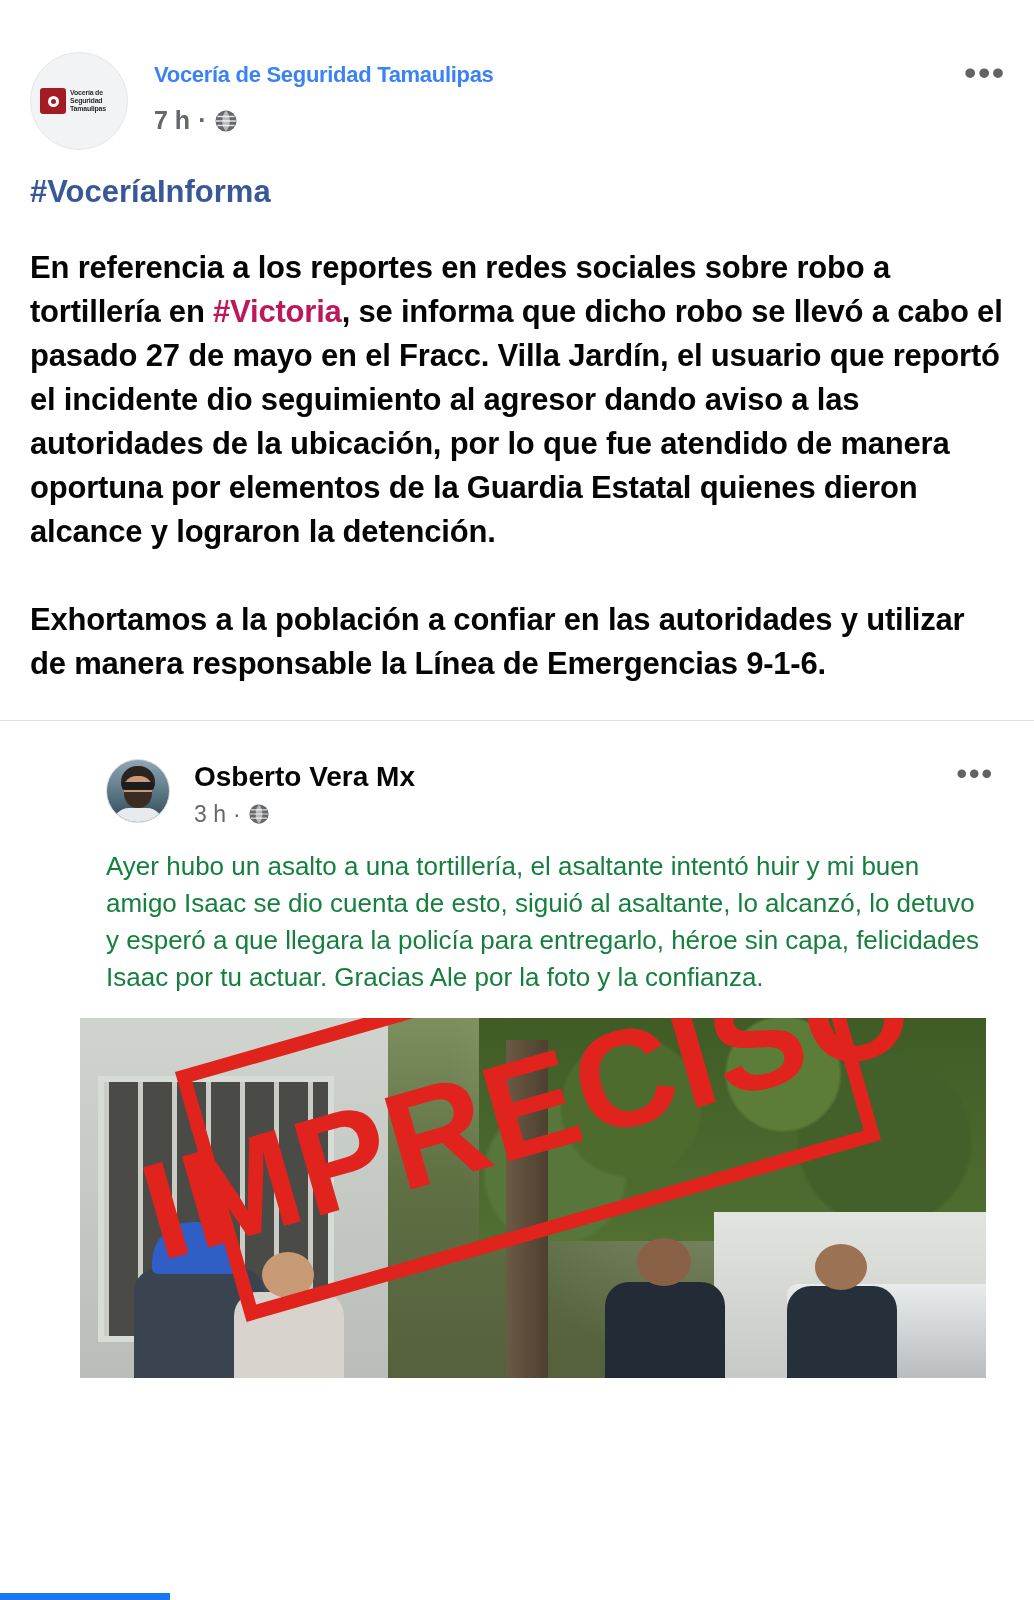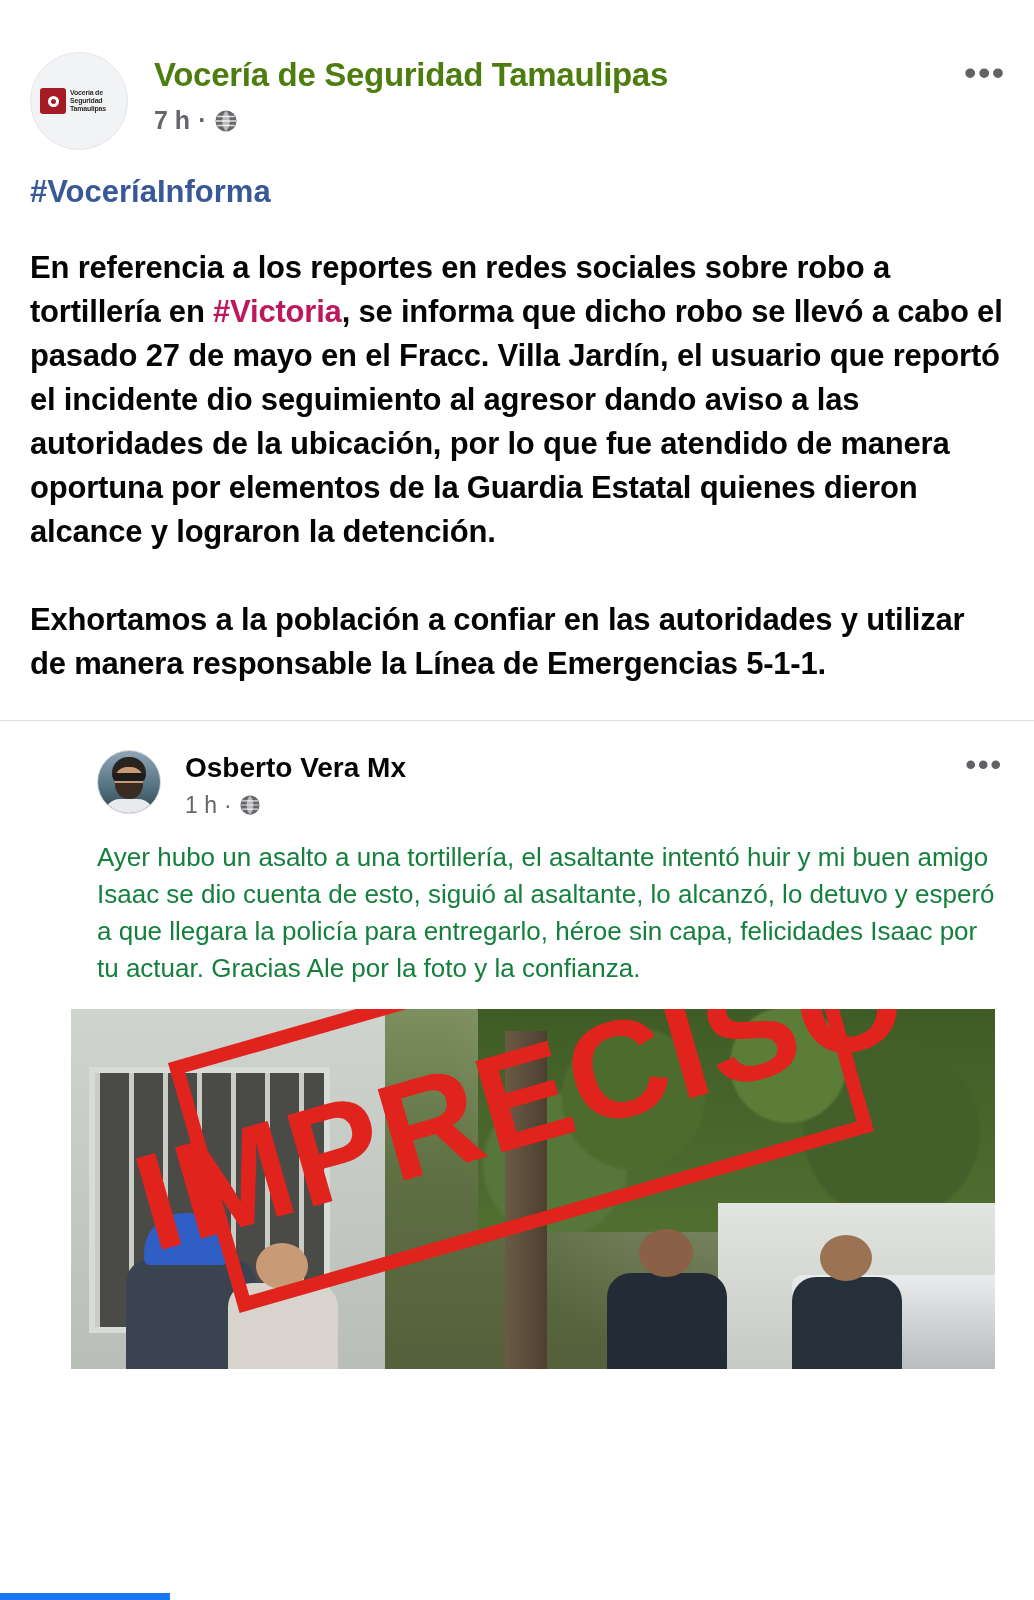--- a/index.html
+++ b/index.html
@@ -76,24 +76,24 @@
     font-weight: 700;
     letter-spacing: -0.2px;
   }
   .header-text {
     margin-left: 26px;
     flex: 1 1 auto;
     min-width: 0;
     padding-top: 4px;
   }
   .page-name {
-    font-size: 33px;
+    font-size: 22px;
     line-height: 38px;
     font-weight: 700;
-    color: #4d7c0f;
+    color: #3b82f6;
     letter-spacing: -0.3px;
   }
   .meta-row {
     display: flex;
     align-items: center;
     gap: 8px;
     margin-top: 12px;
     color: #65676b;
     font-size: 25px;
     font-weight: 600;
@@ -143,21 +143,21 @@
 
   
   .divider {
     height: 1px;
     background: #dcdee1;
     margin: 34px 0 0 0;
   }
 
   
   .shared {
-    margin: 3px;
+    margin: 12px;
     padding: 26px 0 0 6px;
   }
   .shared-header {
     display: flex;
     align-items: flex-start;
     padding: 0 28px 0 88px;
   }
   .shared-avatar {
     width: 62px;
     height: 62px;
@@ -400,39 +400,39 @@
         </span>
       </div>
     </div>
     <div class="more-dots">•••</div>
   </div>
 
   <div class="post-body">
     <div class="hashtag-line">#VoceríaInforma</div>
     <div class="post-text">
       <p><span>En referencia a los reportes en redes sociales sobre robo a tortillería en </span><span class="link">#Victoria</span><span>, se informa que dicho robo se llevó a cabo el pasado 27 de mayo en el Fracc. Villa Jardín, el usuario que reportó el incidente dio seguimiento al agresor dando aviso a las autoridades de la ubicación, por lo que fue atendido de manera oportuna por elementos de la Guardia Estatal quienes dieron alcance y lograron la detención.</span></p>
-      <p>Exhortamos a la población a confiar en las autoridades y utilizar de manera responsable la Línea de Emergencias 5-1-1.</p>
+      <p>Exhortamos a la población a confiar en las autoridades y utilizar de manera responsable la Línea de Emergencias 9-1-6.</p>
     </div>
   </div>
 
   <div class="divider"></div>
 
   <div class="shared">
     <div class="shared-header">
       <div class="shared-avatar">
         <div class="hair"></div>
         <div class="face"></div>
         <div class="glasses"></div>
         <div class="beard"></div>
         <div class="body"></div>
       </div>
       <div class="shared-header-text">
         <div class="shared-name">Osberto Vera Mx</div>
         <div class="shared-meta">
-          <span>1 h</span>
+          <span>3 h</span>
           <span>·</span>
           <span class="globe-icon">
             <svg width="22" height="22" viewBox="0 0 16 16" aria-hidden="true">
               <circle cx="8" cy="8" r="7" fill="#65676b"></circle>
               <path d="M8 1.2c-1.6 1.4-2.5 3.9-2.5 6.8S6.4 13.4 8 14.8c1.6-1.4 2.5-3.9 2.5-6.8S9.6 2.6 8 1.2z" fill="#ffffff" opacity="0.55"></path>
               <path d="M1.3 8h13.4M2.2 5h11.6M2.2 11h11.6" stroke="#ffffff" stroke-width="0.9" opacity="0.8" fill="none"></path>
             </svg>
           </span>
         </div>
       </div>

